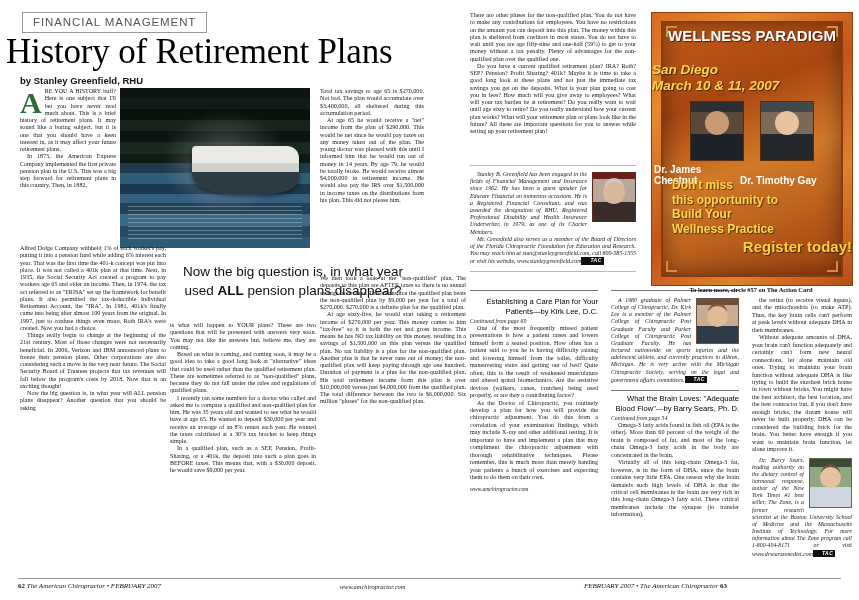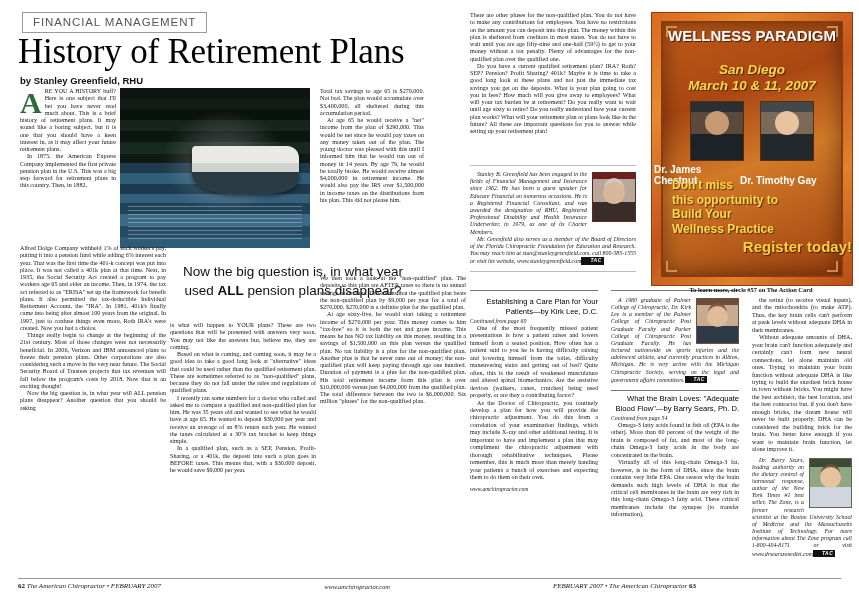--- a/index.html
+++ b/index.html
@@ -3,33 +3,33 @@
 <meta charset="utf-8">
 <style>
   html,body{margin:0;padding:0;}
   body{
     width:859px;height:600px;overflow:hidden;
     background:#ffffff;
     font-family:"Liberation Serif",serif;
     color:#111;
     position:relative;
   }
-  .page{position:relative;width:714px;height:600px;}
+  .page{position:relative;width:714px;height:600px;padding-left:31px;}
 
   
   .kicker{
     position:absolute;left:22px;top:12px;
     border:1px solid #9a9a9a;
     padding:3px 10px 4px 10px;
     font-family:"Liberation Sans",sans-serif;
     font-size:11.5px;letter-spacing:.9px;color:#555;
     background:#fff;
   }
   .headline{
-    position:absolute;left:18px;top:32px;
+    position:absolute;left:6px;top:32px;
     font-family:"Liberation Serif",serif;
     font-size:35px;line-height:40px;font-weight:400;color:#000;
     letter-spacing:-.2px;
     text-align:right;
   }
   .byline{
     position:absolute;left:20px;top:75px;
     font-family:"Liberation Sans",sans-serif;
     font-size:9.5px;font-weight:bold;color:#111;
   }
@@ -174,21 +174,21 @@
   .ad .c-tr{right:3px;top:3px;border-left:none;border-bottom:none;}
   .ad .c-bl{left:3px;bottom:3px;border-right:none;border-top:none;}
   .ad .c-br{right:3px;bottom:3px;border-left:none;border-top:none;}
   .ad-t1{
     position:absolute;left:0;right:0;top:14px;text-align:center;
     font-family:"Liberation Sans",sans-serif;font-weight:bold;
     font-size:15px;line-height:17px;color:#ffffff;
     text-shadow:1px 1px 1px rgba(0,0,0,.6);
   }
   .ad-t2{
-    position:absolute;left:0;right:0;top:49px;text-align:center;
+    position:absolute;left:0;right:0;top:49px;text-align:left;
     font-family:"Liberation Sans",sans-serif;font-weight:bold;font-style:italic;
     font-size:13.5px;line-height:16px;color:#ffd74a;
     text-shadow:1px 1px 1px rgba(0,0,0,.55);
   }
   .ad-docs{position:absolute;left:0;right:0;top:88px;height:64px;}
   .doc{
     position:absolute;width:52px;height:58px;border:1px solid #5a2d0d;
   }
   .doc1{left:38px;background:linear-gradient(to bottom,#2b2f33 0 18%, #5b4a3c 18% 55%, #1d2228 55% 100%);}
   .doc2{left:108px;background:linear-gradient(to bottom,#43484c 0 18%, #7b6a58 18% 55%, #23282d 55% 100%);}

